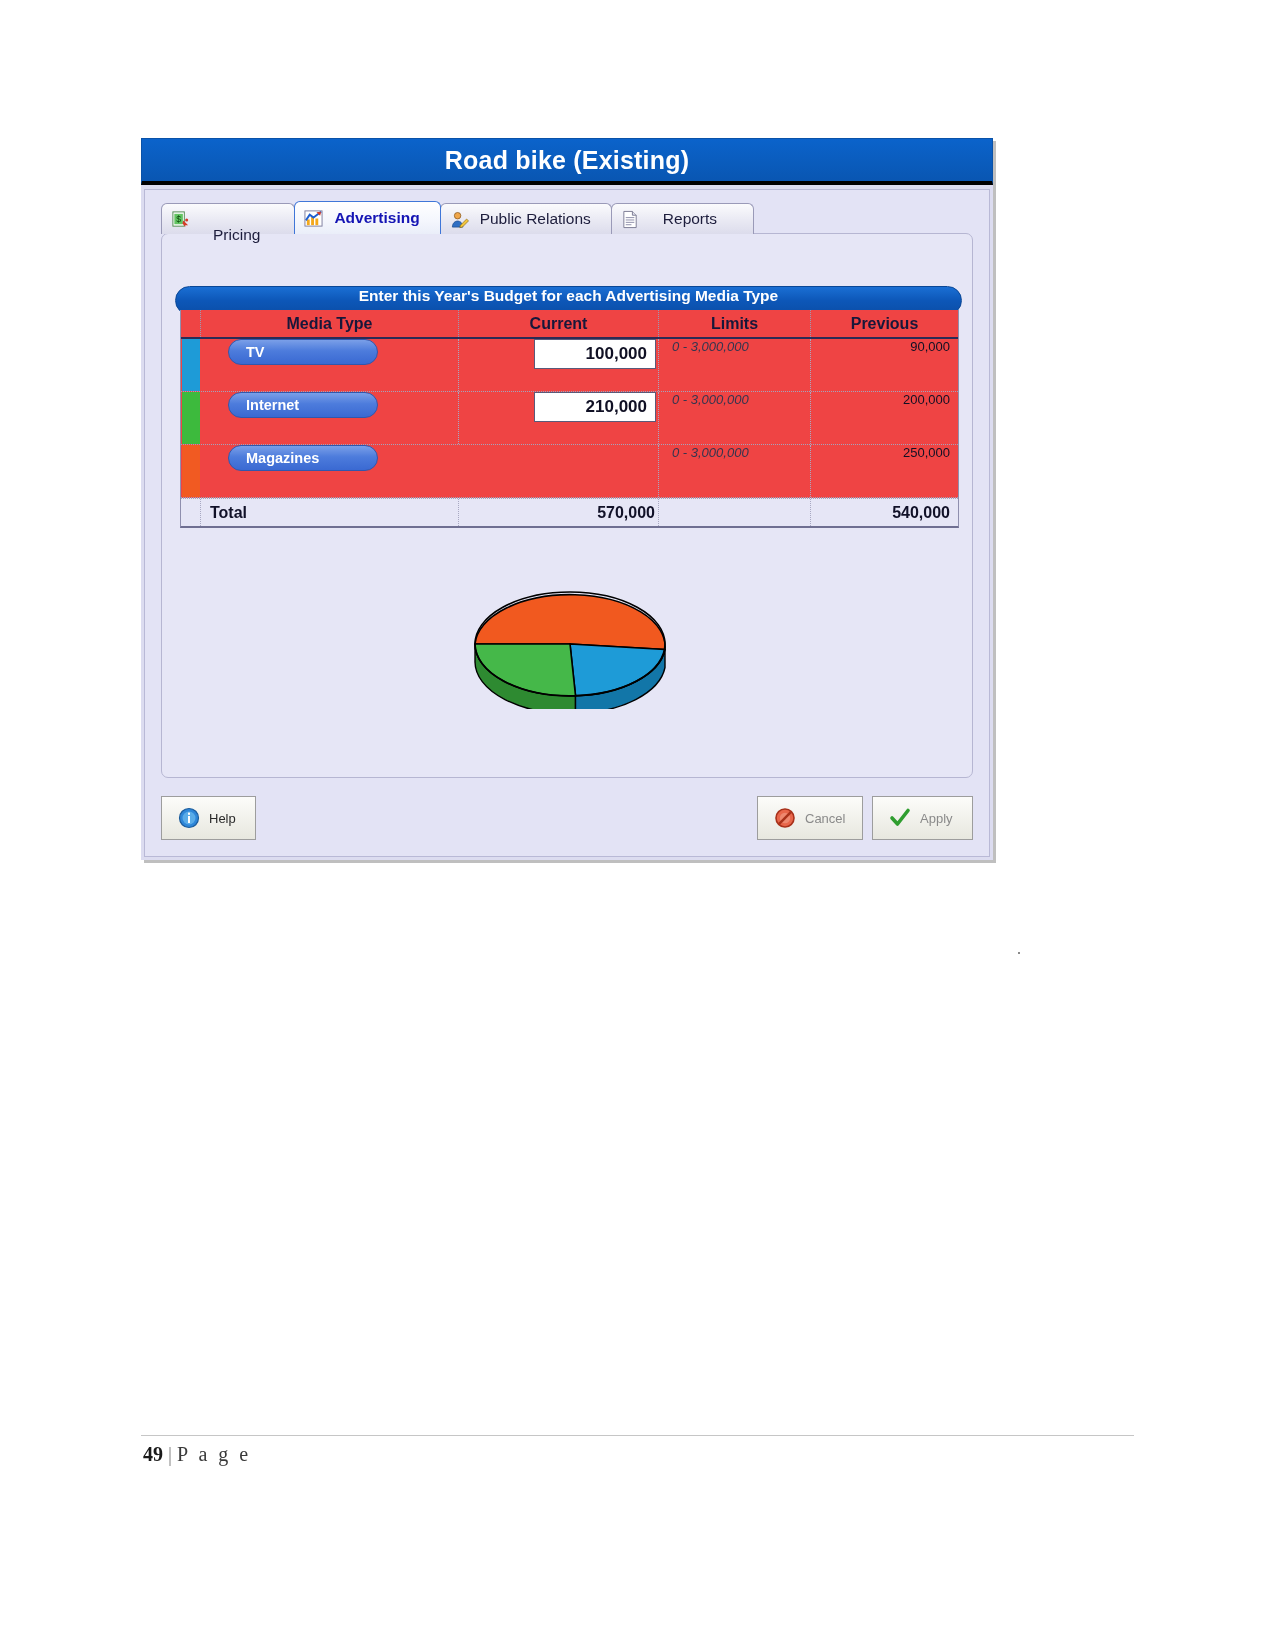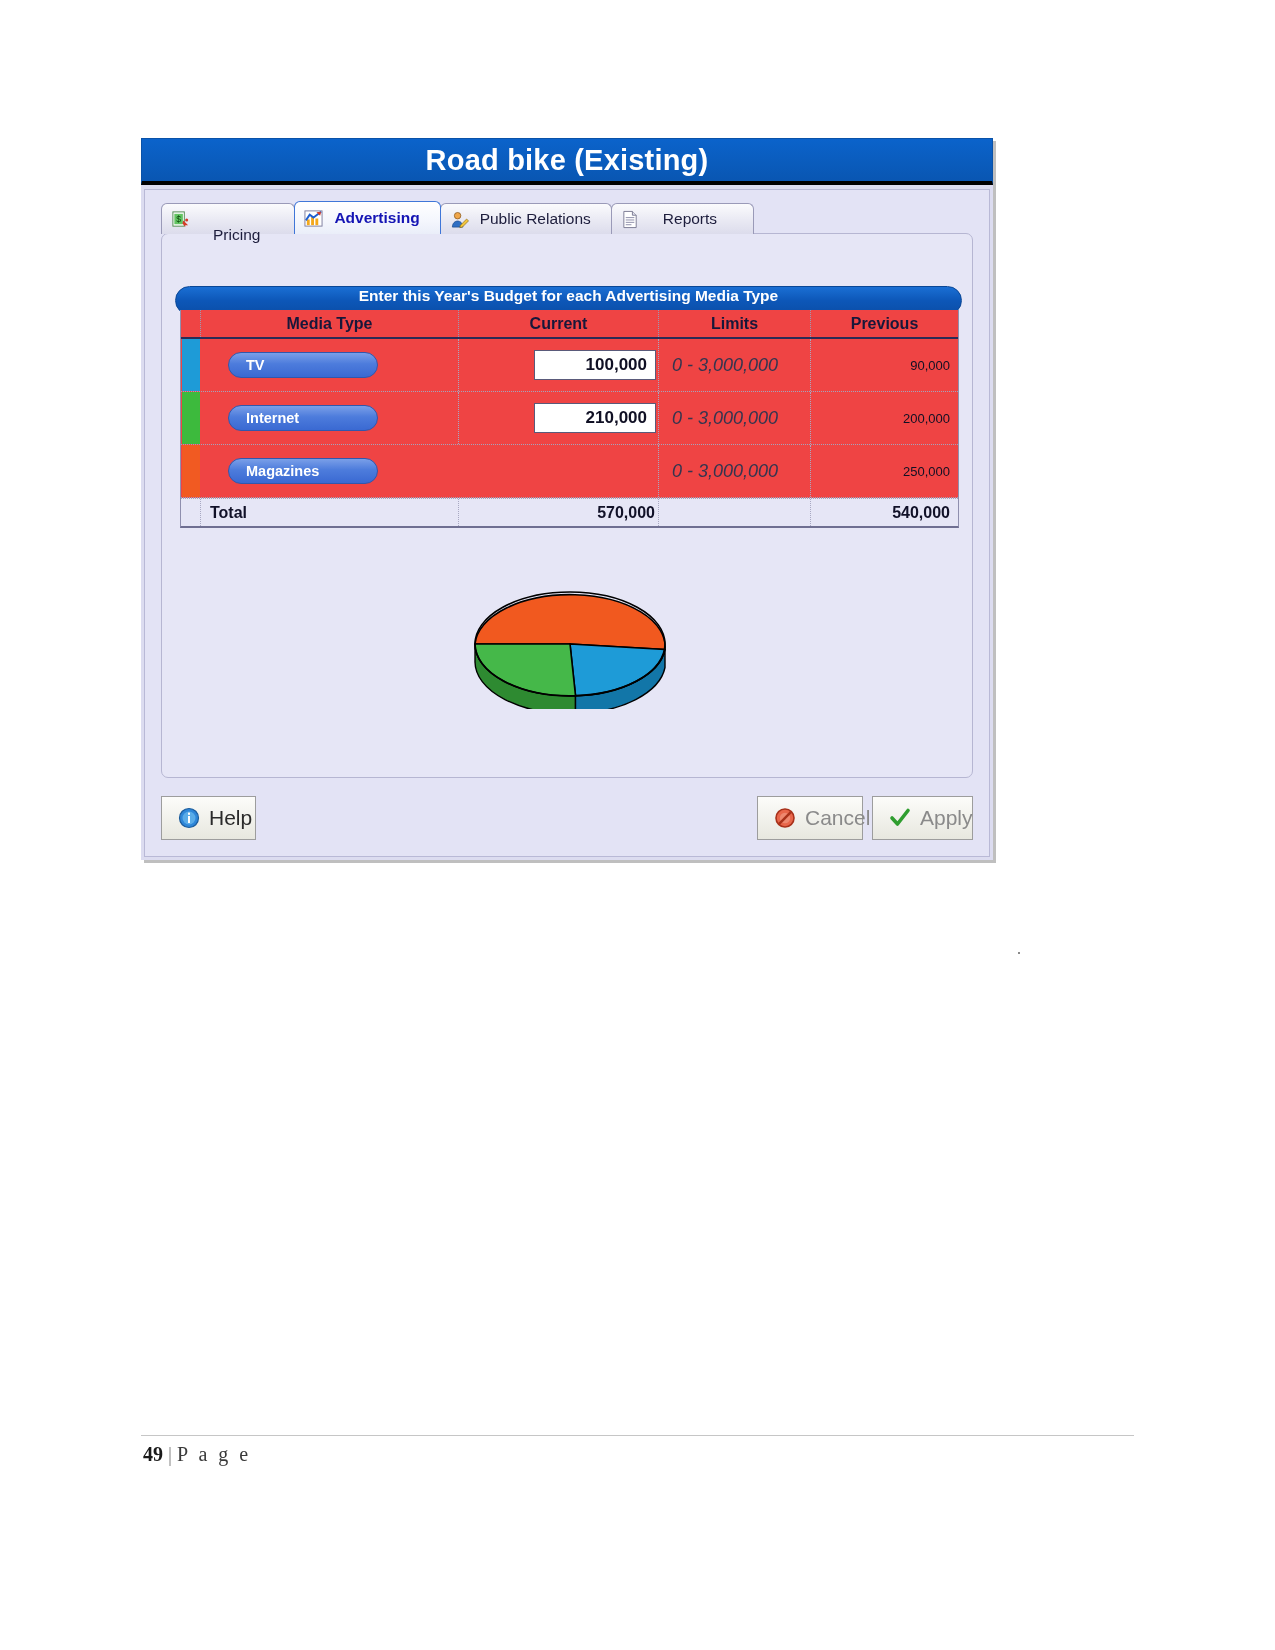--- a/index.html
+++ b/index.html
@@ -24,21 +24,21 @@
     height:47px;
     background:#0a5fc4;
     background:linear-gradient(180deg,#0b63cb 0%,#0a5cbd 55%,#0956b2 100%);
     border:1px solid #0a52a8;
     border-bottom:4px solid #000000;
     display:flex;align-items:center;justify-content:center;
     box-sizing:border-box;
   }
   .titlebar-text{
     color:#ffffff;
-    font-size:29px;
+    font-size:25px;
     font-weight:bold;
     letter-spacing:.2px;
   }
 
   .dialog-body{
     position:absolute;
     left:3px;right:3px;top:51px;bottom:3px;
     background:#e3e3f5;
     border:1px solid #b9b9d6;
     box-sizing:border-box;
@@ -141,21 +141,21 @@
   .hdr .c-media{border-right:1px dotted #9a9ab5;}
   .hdr .c-current{border-right:1px dotted #9a9ab5;}
   .hdr .c-limits{border-right:1px dotted #9a9ab5;}
 
   .drow{
     height:52px;
     border-bottom:1px dotted #a3a3bd;
   }
   .drow > div{
     box-sizing:border-box;
-    display:flex;align-items:center;
+    display:flex;
     height:100%;
   }
   .drow .c-media{border-right:1px dotted #a8a8c2;padding-left:27px;}
   .drow .c-current{border-right:1px dotted #a8a8c2;justify-content:flex-end;padding-right:2px;}
   .drow .c-limits{border-right:1px dotted #a8a8c2;padding-left:13px;}
   .drow .c-prev{justify-content:flex-end;padding-right:8px;}
 
   .swatch{position:absolute;left:1px;top:0;bottom:0;width:18px;}
 
   .pill{
@@ -169,21 +169,21 @@
 
   .numbox{
     width:122px;height:30px;
     background:#ffffff;
     border:1px solid #5a5a7a;
     display:flex;align-items:center;justify-content:flex-end;
     padding-right:8px;box-sizing:border-box;
     font-size:17px;font-weight:bold;color:#101024;
   }
   .limits-text{
-    font-size:18px;font-style:italic;color:#35354f;
+    font-size:13px;font-style:italic;color:#35354f;
   }
   .prev-val{font-size:13px;color:#101024;}
 
   .totalrow{
     height:27px;
     border-top:1px dotted #a3a3bd;
     background:#e6e6f6;
   }
   .totalrow > div{
     box-sizing:border-box;display:flex;align-items:center;height:100%;
@@ -208,21 +208,21 @@
     left:16px;right:16px;bottom:12px;height:48px;
   }
   .btn{
     position:absolute;top:0;
     height:44px;
     background:linear-gradient(180deg,#fcfcfa 0%,#f2f2ec 50%,#e7e7df 100%);
     border:1px solid #9d9d9d;
     display:flex;align-items:center;gap:9px;
     padding:0 16px;
     box-sizing:border-box;
-    font-size:21px;color:#2a2a2a;
+    font-size:13px;color:#2a2a2a;
   }
   .btn.help{left:0;width:95px;}
   .btn.cancel{right:110px;width:106px;color:#8a8a8a;}
   .btn.apply{right:0;width:101px;color:#8a8a8a;}
 
   .bicon{width:22px;height:22px;flex:none;display:block;}
 
   
   .page-rule{
     position:absolute;left:141px;right:141px;top:1435px;

